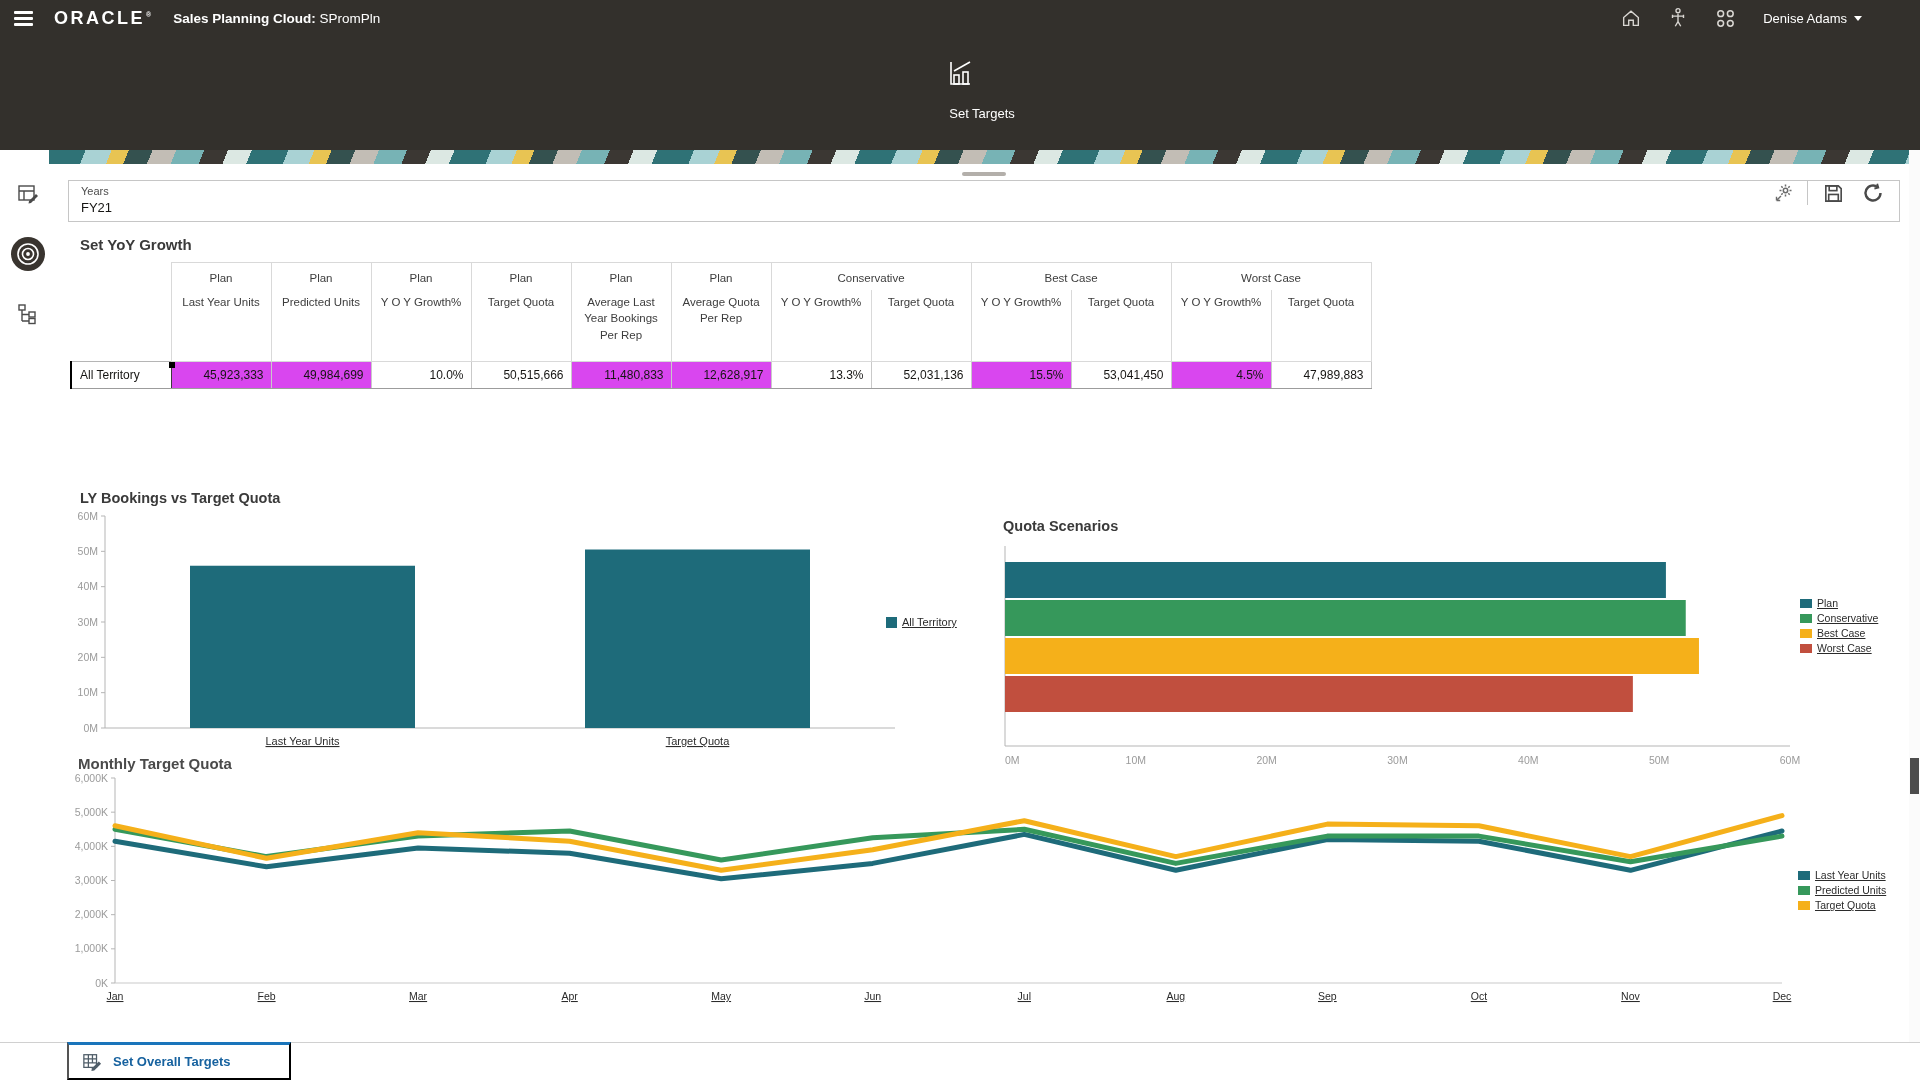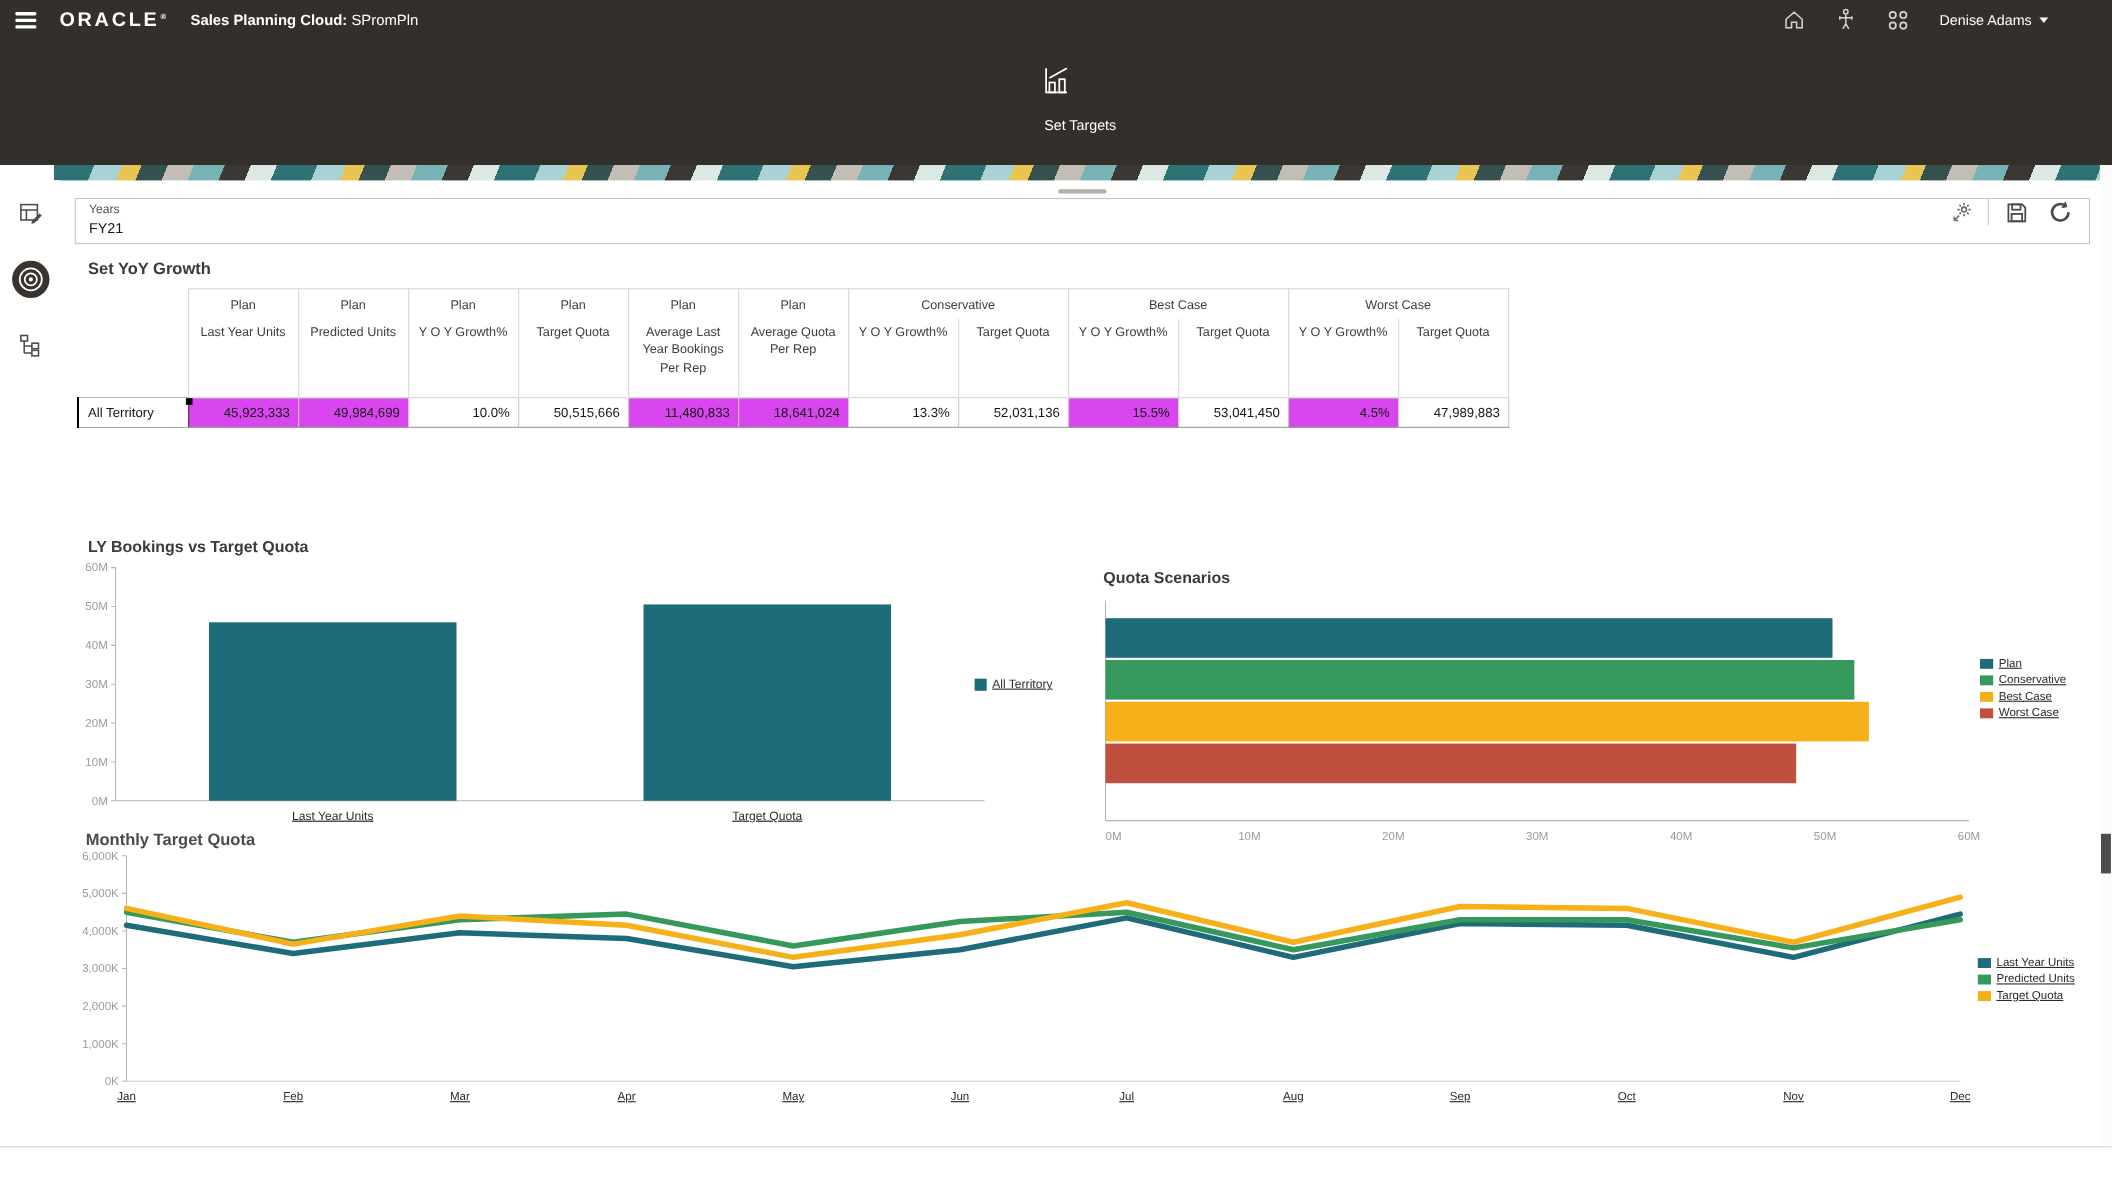--- a/index.html
+++ b/index.html
@@ -266,21 +266,21 @@
             <td class="head-cell">Y O Y Growth%</td>
             <td class="head-cell">Target Quota</td>
           </tr>
           <tr>
             <td class="row-head">All Territory<span class="cell-mark"></span></td>
             <td class="val-cell ro">45,923,333</td>
             <td class="val-cell ro">49,984,699</td>
             <td class="val-cell">10.0%</td>
             <td class="val-cell">50,515,666</td>
             <td class="val-cell ro">11,480,833</td>
-            <td class="val-cell ro">18,641,024</td>
+            <td class="val-cell ro">12,628,917</td>
             <td class="val-cell">13.3%</td>
             <td class="val-cell">52,031,136</td>
             <td class="val-cell ro">15.5%</td>
             <td class="val-cell">53,041,450</td>
             <td class="val-cell ro">4.5%</td>
             <td class="val-cell">47,989,883</td>
           </tr>
         </tbody>
       </table>
     </div>
@@ -405,18 +405,26 @@
         <span class="swatch" style="background: rgb(54, 152, 91);"></span>
         <span class="legend-label">Predicted Units</span>
       </div>
       <div class="legend-entry">
         <span class="swatch" style="background: rgb(245, 176, 26);"></span>
         <span class="legend-label">Target Quota</span>
       </div>
     </div>
 
   <div class="footer-line"></div>
+  <button class="footer-tab">
+    <svg width="20" height="19" viewBox="0 0 22 21" fill="none" stroke="#4f5d68" stroke-width="1.4">
+      <rect x="2" y="3" width="14" height="14"></rect>
+        <path d="M2 7.5 L16 7.5 M2 12 L16 12 M7 3 L7 17 M11.5 3 L11.5 12"></path>
+      <path d="M11 18 L18.5 10.5 L21 13 L13.5 20.5 L10.3 21 Z" fill="#4f5d68" stroke="none"></path>
+    </svg>
+    <span class="footer-tab-label">Set Overall Targets</span>
+  </button>
 
   <div class="vtrack">
     <div class="vthumb"></div>
   </div>
 
 </div>
 
 </body></html>

